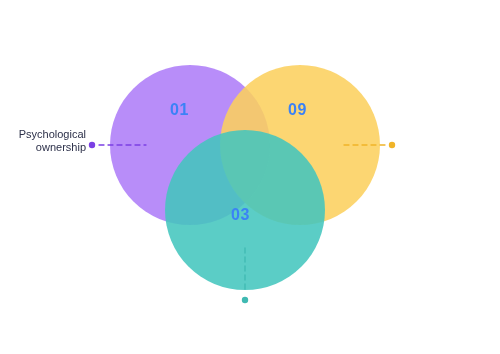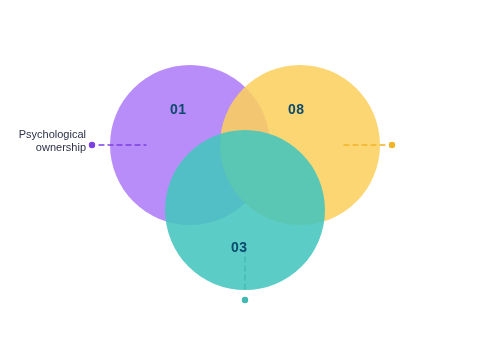--- a/index.html
+++ b/index.html
@@ -29,31 +29,31 @@
     top: 0;
     width: 500px;
     height: 354px;
     display: block;
   }
 
   .circle-number {
     position: absolute;
     font-family: "Liberation Sans", sans-serif;
     font-weight: bold;
-    font-size: 14px;
-    color: #0c4a6e;
+    font-size: 16px;
+    color: #3b82f6;
     letter-spacing: 0.5px;
     line-height: 1;
     white-space: nowrap;
     user-select: none;
   }
 
   #num-01 { left: 170px; top: 102px; }
   #num-02 { left: 288px; top: 102px; }
-  #num-03 { left: 231px; top: 207px; margin-top: 33px; }
+  #num-03 { left: 231px; top: 207px; }
 
   .caption {
     position: absolute;
     font-family: "Liberation Sans", sans-serif;
     font-size: 11px;
     line-height: 13px;
     color: #2c3049;
     white-space: pre-line;
   }
 
@@ -101,21 +101,21 @@
     </g>
 
     <g>
       <line x1="245" y1="248" x2="245" y2="293" stroke="#3fb9b2" stroke-width="1.3" stroke-dasharray="5 4" stroke-linecap="round"></line>
       <circle cx="245" cy="300" r="3.2" fill="#3fb9b2"></circle>
     </g>
   </svg>
 
   <div class="circle-number" id="num-01">01</div>
 
-  <div class="circle-number" id="num-02">08</div>
+  <div class="circle-number" id="num-02">09</div>
 
   <div class="circle-number" id="num-03">03</div>
 
   <div class="caption" id="caption-left">Psychological
 ownership</div>
 
 
 
 </div>
 

